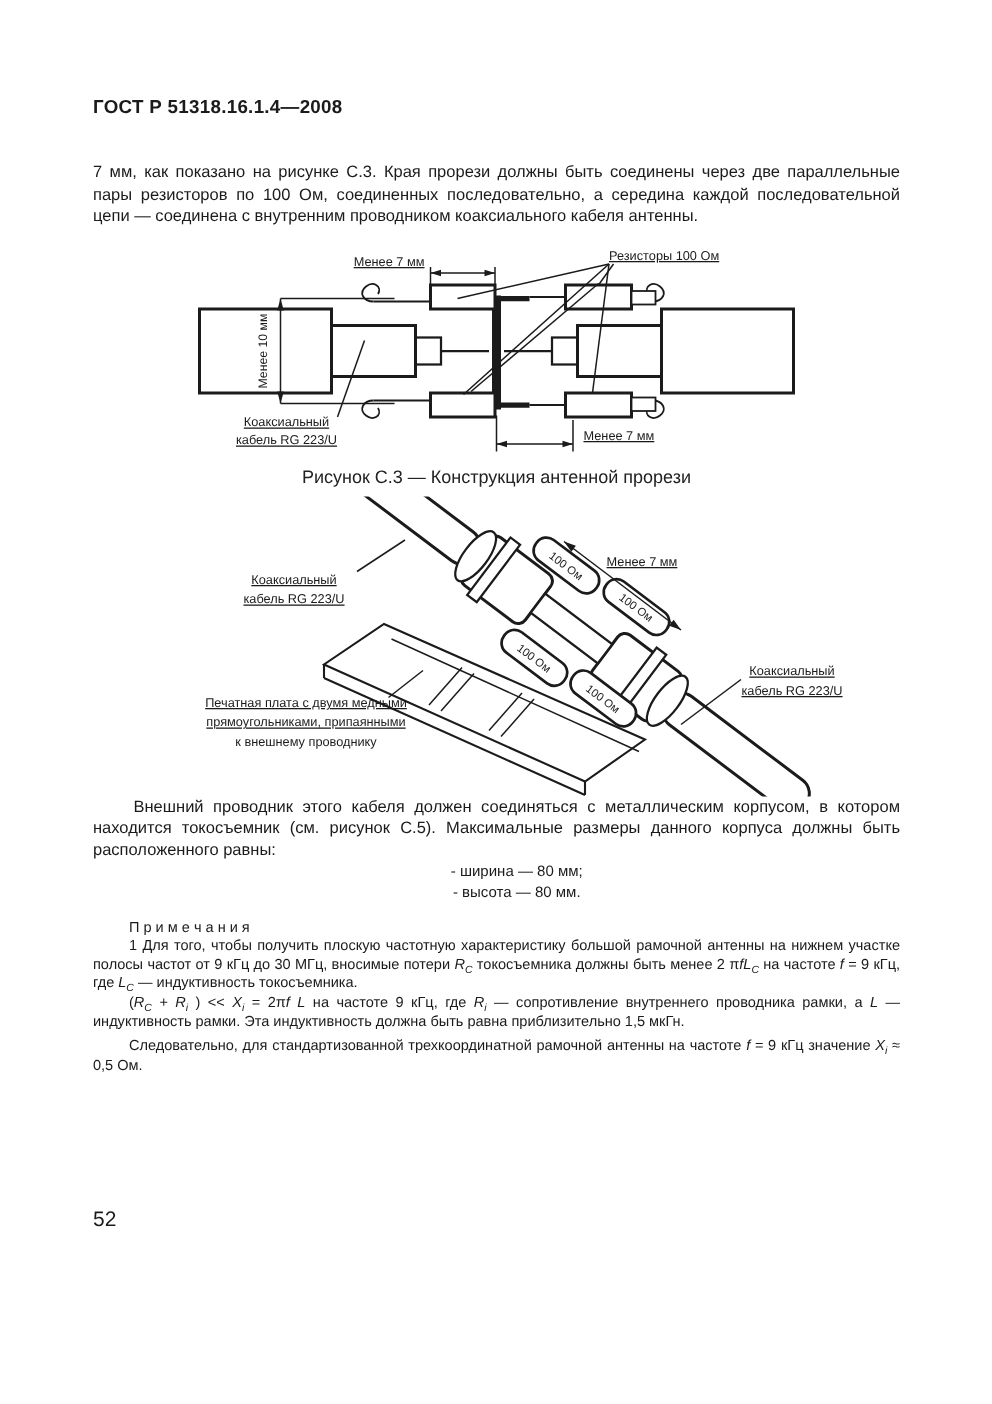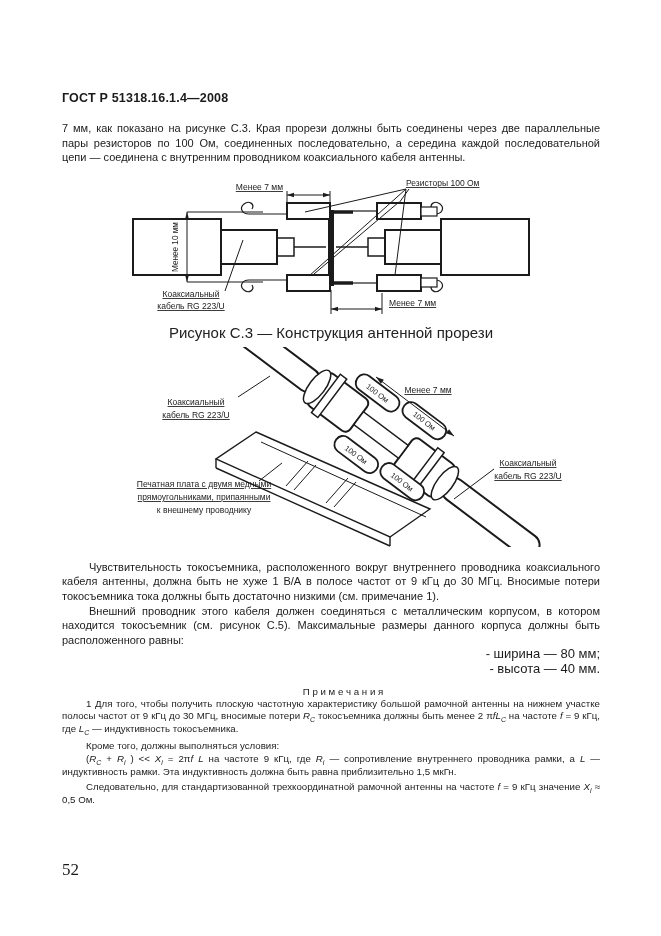--- a/index.html
+++ b/index.html
@@ -1,33 +1,33 @@
 <!DOCTYPE html>
 <html><head>
 <meta charset="utf-8">
 <style>
   * { margin:0; padding:0; box-sizing:border-box; }
   html,body { width:661px; height:936px; }
   body { background:#ffffff; font-family:"Liberation Sans",sans-serif; color:#1b1b1b; position:relative; overflow:hidden; }
-  .page { position:absolute; inset:0; padding:91px 61px 0 62px; }
+  .page { position:absolute; inset:0; padding:64px 61px 0 62px; }
   .doc-header { font-size:12.5px; font-weight:bold; letter-spacing:.2px; }
   .para { font-size:11px; line-height:14.6px; text-align:justify; }
   .indent { text-indent:27px; }
-  .mt18 { margin-top:16px; }
+  .mt18 { margin-top:30px; }
   .fig { display:block; margin:0 auto; }
   .fig-c3 { margin-top:7px; }
   .fig-c4 { margin-top:6px; }
-  .caption { font-size:15px; text-align:center; margin-top:7px; color:#222; }
-  .list-item { font-size:13px; line-height:14.6px; padding-left:27px; text-align:right; }
+  .caption { font-size:12px; text-align:center; margin-top:7px; color:#222; }
+  .list-item { font-size:10px; line-height:14.6px; padding-left:27px; text-align:center; }
   .notes { margin-top:8px; }
   .note-p { font-size:9.7px; line-height:12.8px; text-align:justify; }
   .note-p.indent { text-indent:24px; }
-  .notes-heading { font-size:9.7px; line-height:13px; padding-left:24px;text-align:center; }
+  .notes-heading { font-size:9.7px; line-height:13px; padding-left:24px; }
   sub { font-size:7px; line-height:0; }
-  .page-number { position:absolute; left:62px; top:860px; font-size:17px;font-family:Liberation Serif, serif; }
+  .page-number { position:absolute; left:62px; top:804px; font-size:14px; }
   svg text { font-family:"Liberation Sans",sans-serif; font-size:8.5px; fill:#1b1b1b; }
   svg .rot-label { font-size:8.2px; }
   svg .res-label { font-size:7.6px; }
   .sp { margin-top:13px; }
 </style>
 </head>
 <body>
 
 <div class="page">
 
@@ -188,28 +188,26 @@
     <text x="100" y="58" text-anchor="middle" text-decoration="underline">Коаксиальный</text>
     <text x="100" y="71" text-anchor="middle" text-decoration="underline">кабель RG 223/U</text>
     <text x="332" y="46" text-anchor="middle" text-decoration="underline">Менее 7 мм</text>
     <text x="432" y="119" text-anchor="middle" text-decoration="underline">Коаксиальный</text>
     <text x="432" y="132" text-anchor="middle" text-decoration="underline">кабель RG 223/U</text>
     <text x="108" y="140" text-anchor="middle" text-decoration="underline">Печатная плата с двумя медными</text>
     <text x="108" y="153" text-anchor="middle" text-decoration="underline">прямоугольниками, припаянными</text>
     <text x="108" y="166" text-anchor="middle">к внешнему проводнику</text>
   </svg>
 
-  <p class="para indent sp">Чувствительность токосъемника, расположенного вокруг внутреннего проводника коаксиального кабеля антенны, должна быть не хуже 1 В/А в полосе частот от 9 кГц до 30 МГц. Вносимые потери токосъемника тока должны быть достаточно низкими (см. примечание 1).</p>
   <p class="para indent">Внешний проводник этого кабеля должен соединяться с металлическим корпусом, в котором находится токосъемник (см. рисунок С.5). Максимальные размеры данного корпуса должны быть расположенного равны:</p>
   <div class="list-item">- ширина — 80 мм;</div>
-  <div class="list-item">- высота — 40 мм.</div>
+  <div class="list-item">- высота — 80 мм.</div>
 
   <div class="notes">
     <div class="notes-heading">П р и м е ч а н и я</div>
     <p class="note-p indent">1 Для того, чтобы получить плоскую частотную характеристику большой рамочной антенны на нижнем участке полосы частот от 9 кГц до 30 МГц, вносимые потери <i>R</i><sub><i>C</i></sub> токосъемника должны быть менее 2 π<i>fL</i><sub><i>C</i></sub> на частоте <i>f</i> = 9 кГц, где <i>L</i><sub><i>C</i></sub> — индуктивность токосъемника.</p>
-    <p class="note-p indent" style="margin-top:4px;">Кроме того, должны выполняться условия:</p>
     <p class="note-p indent">(<i>R</i><sub><i>C</i></sub> + <i>R</i><sub><i>i</i></sub> ) &lt;&lt; <i>X</i><sub><i>i</i></sub> = 2π<i>f</i> <i>L</i> на частоте 9 кГц, где <i>R</i><sub><i>i</i></sub> — сопротивление внутреннего проводника рамки, а <i>L</i> — индуктивность рамки. Эта индуктивность должна быть равна приблизительно 1,5 мкГн.</p>
     <p class="note-p indent" style="margin-top:3px;">Следовательно, для стандартизованной трехкоординатной рамочной антенны на частоте <i>f</i> = 9 кГц значение <i>X</i><sub><i>i</i></sub> ≈ 0,5 Ом.</p>
   </div>
 
   <div class="page-number">52</div>
 
 </div>
 
 </body></html>

